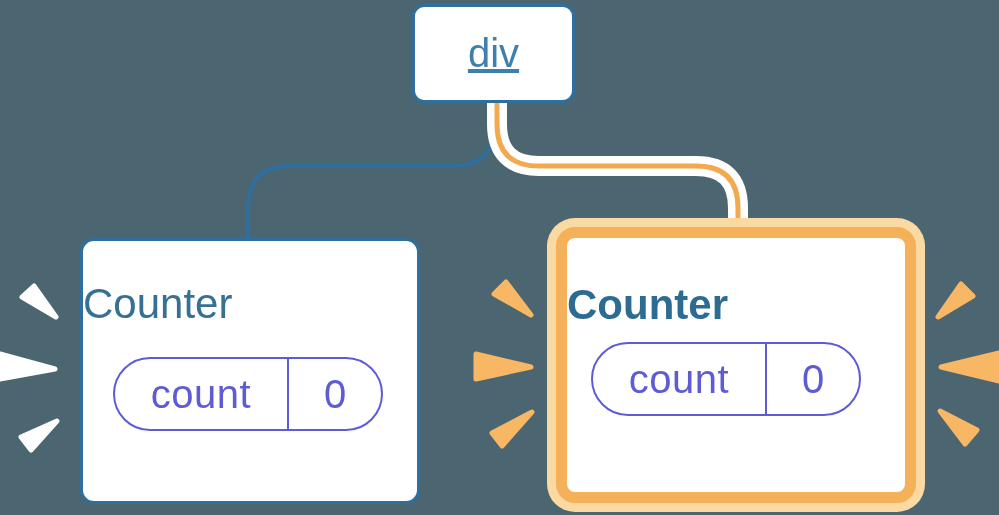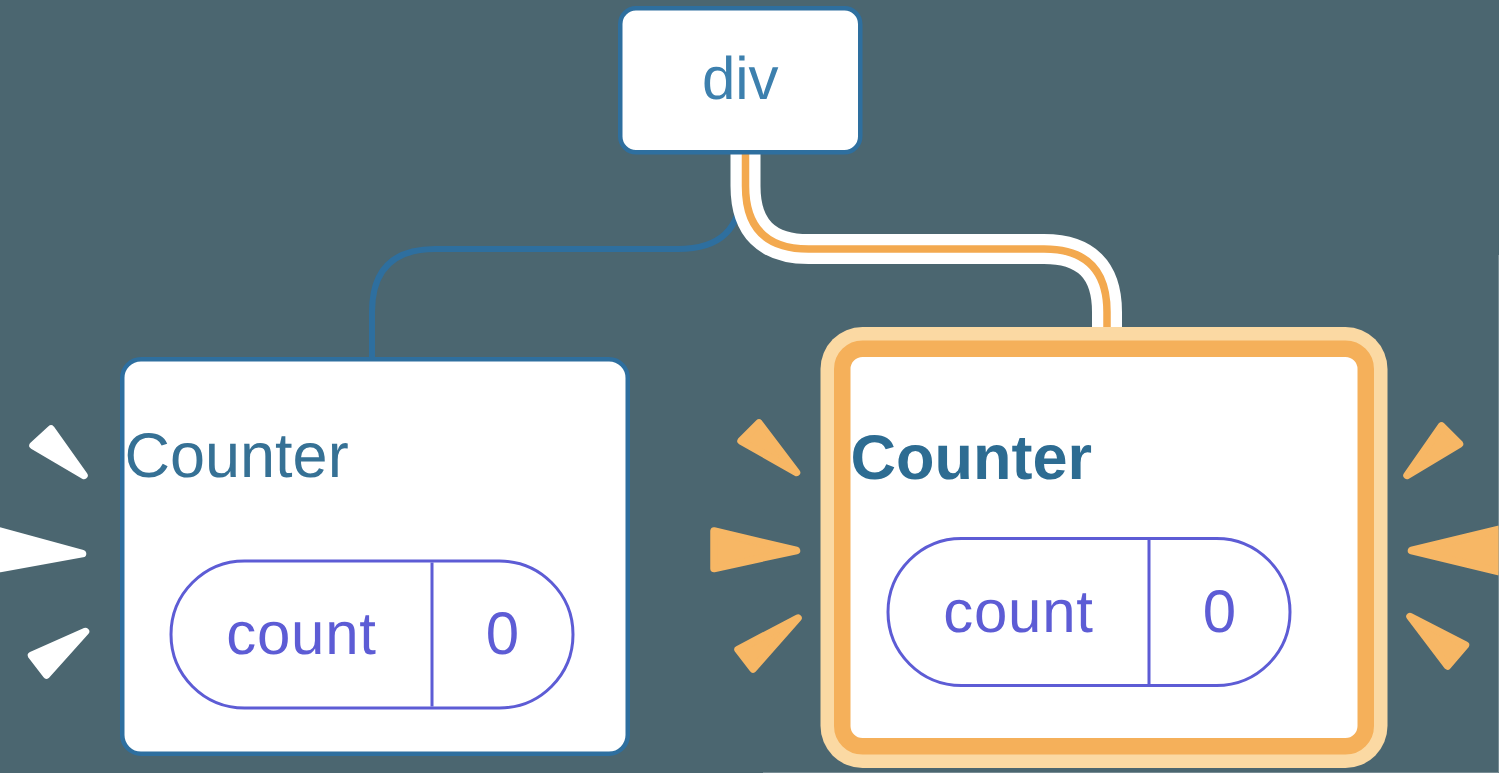--- a/index.html
+++ b/index.html
@@ -12,20 +12,21 @@
   }
   .stage svg.overlay{
     position:absolute;left:0;top:0;width:999px;height:515px;
     z-index:1;
   }
   .node{
     position:absolute;
     background:#ffffff;
     box-sizing:border-box;
     z-index:2;
+    text-decoration:underline;
   }
   .node-root{
     left:412px;top:4px;width:163px;height:99px;
     border:3px solid #2E6F9F;
     border-radius:12px;
     display:flex;align-items:center;justify-content:center;
     font-size:40px;color:#3D80AE;
   }
   .counter-box{
     left:80px;top:238px;width:340px;height:266px;
@@ -56,29 +57,28 @@
     border-radius:19px;
   }
   .hl-inner .counter-title{
     top:46px;
     font-weight:bold;
     color:#2D6C92;
   }
   .pill{
     position:absolute;
     left:30px;top:116px;
-    width:270px;height:100px;
+    width:270px;height:74px;
     box-sizing:border-box;
     border:2.5px solid #5D5CD5;
     border-radius:60px;
     display:flex;
     color:#5D5CD5;
     font-size:40px;
     background:#ffffff;
-    margin-top:16px;
   }
   .hl-inner .pill{left:24px;top:104px;}
   .pill-key{
     flex:0 0 172px;
     border-right:2.5px solid #5D5CD5;
     display:flex;align-items:center;justify-content:center;
     letter-spacing:0.5px;
   }
   .pill-val{
     flex:1;

